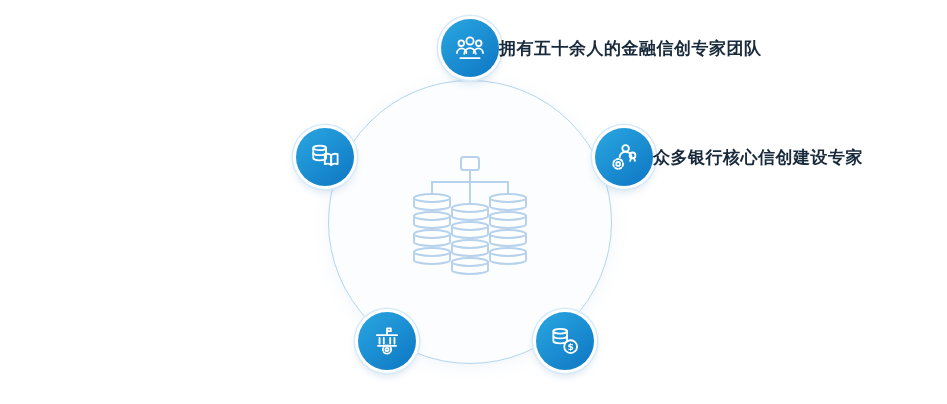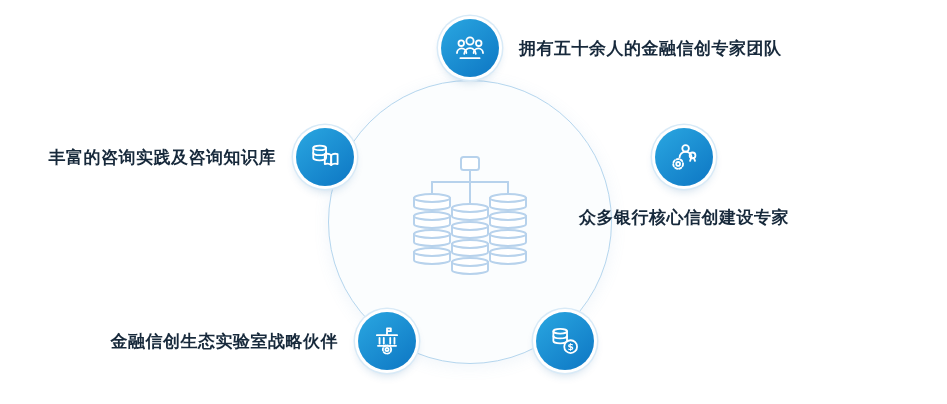--- a/index.html
+++ b/index.html
@@ -14,21 +14,21 @@
 
   .big-circle {
     position:absolute; left:328px; top:80px; width:284px; height:284px;
     border-radius:50%;
     border:1.5px solid #b5d6ee;
     background:#fbfdfe;
     box-shadow:0 3px 16px rgba(110,160,205,0.10);
     display:flex; align-items:center; justify-content:center;
   }
 
-  .node { position:absolute; display:flex; align-items:center; gap:20px; height:58px;justify-content:space-between; }
+  .node { position:absolute; display:flex; align-items:center; height:58px;justify-content:space-between; }
   .node.reverse { flex-direction:row-reverse; }
   .node .label {
     font-size:17px; font-weight:700; color:#17293b;
     white-space:nowrap; letter-spacing:0.5px;
   }
   .badge {
     width:58px; height:58px; border-radius:50%; flex:0 0 auto;
     background:linear-gradient(140deg,#2aa7e1 0%,#0d76c3 100%);
     display:flex; align-items:center; justify-content:center;
     box-shadow:0 0 0 3px #ffffff, 0 0 0 4.5px #d8eaf7, 0 5px 10px rgba(25,95,160,0.22);
@@ -76,21 +76,21 @@
         <circle cx="6.8" cy="10.5" r="2.6"></circle>
         <path d="M2.8,19.8 a4.4,4.4 0 0 1 8.8,0"></path>
         <circle cx="23.2" cy="10.5" r="2.6"></circle>
         <path d="M18.4,19.8 a4.4,4.4 0 0 1 8.8,0"></path>
         <path d="M6,24.5 H24"></path>
       </svg>
     </div>
     <div class="label">拥有五十余人的金融信创专家团队</div>
   </div>
 
-  <div class="node" style="left:579px; top:128px;flex-direction:column;">
+  <div class="node" style="left:595px; top:128px;">
     <div class="badge">
       <svg width="32" height="32" viewBox="0 0 30 30" fill="none" stroke="#ffffff" stroke-width="1.7" stroke-linecap="round" stroke-linejoin="round">
         <circle cx="16.5" cy="7" r="3.1"></circle>
         <path d="M10.8,15.6 a5.7,5.7 0 0 1 11.4,0"></path>
         <circle cx="23" cy="13.5" r="2.7"></circle>
         <path d="M21.8,15.9 L20.7,18.6 M24.2,15.9 L25.3,18.6"></path>
         <circle cx="9.5" cy="21.5" r="4.6" stroke-dasharray="2.2 1.7"></circle>
         <circle cx="9.5" cy="21.5" r="1.8"></circle>
       </svg>
     </div>
@@ -113,29 +113,27 @@
     <div class="badge">
       <svg width="32" height="32" viewBox="0 0 30 30" fill="none" stroke="#ffffff" stroke-width="1.7" stroke-linecap="round" stroke-linejoin="round">
         <path d="M15,8.5 V3.2 h3.6 v2.6 h-3.6"></path>
         <path d="M5.5,9.5 H24.5"></path>
         <path d="M8,12 v5.5 M12,12 v5.5 M18,12 v5.5 M22,12 v5.5"></path>
         <path d="M6.5,19.5 H23.5"></path>
         <circle cx="15" cy="23" r="3.9" stroke-dasharray="2.1 1.6"></circle>
         <circle cx="15" cy="23" r="1.5"></circle>
       </svg>
     </div>
-    <div class="label">金融信创生态实验室战略伙伴</div>
   </div>
 
   <div class="node reverse" style="right:593px; top:128px;">
     <div class="badge">
       <svg width="32" height="32" viewBox="0 0 30 30" fill="none" stroke="#ffffff" stroke-width="1.7" stroke-linecap="round" stroke-linejoin="round">
         <ellipse cx="10" cy="6.5" rx="6" ry="2.1"></ellipse>
         <path d="M4,6.5 v9.5 a6,2.1 0 0 0 12,0 V6.5"></path>
         <path d="M4,11.2 a6,2.1 0 0 0 12,0"></path>
         <path d="M20.8,13.2 C19.2,11.9 17.2,11.6 14.8,12.3 V21.6 C17.2,20.9 19.2,21.2 20.8,22.5 Z"></path>
         <path d="M20.8,13.2 C22.4,11.9 24.4,11.6 26.8,12.3 V21.6 C24.4,20.9 22.4,21.2 20.8,22.5 Z"></path>
       </svg>
     </div>
-    <div class="label">丰富的咨询实践及咨询知识库</div>
   </div>
 
 </div>
 
 </body></html>

